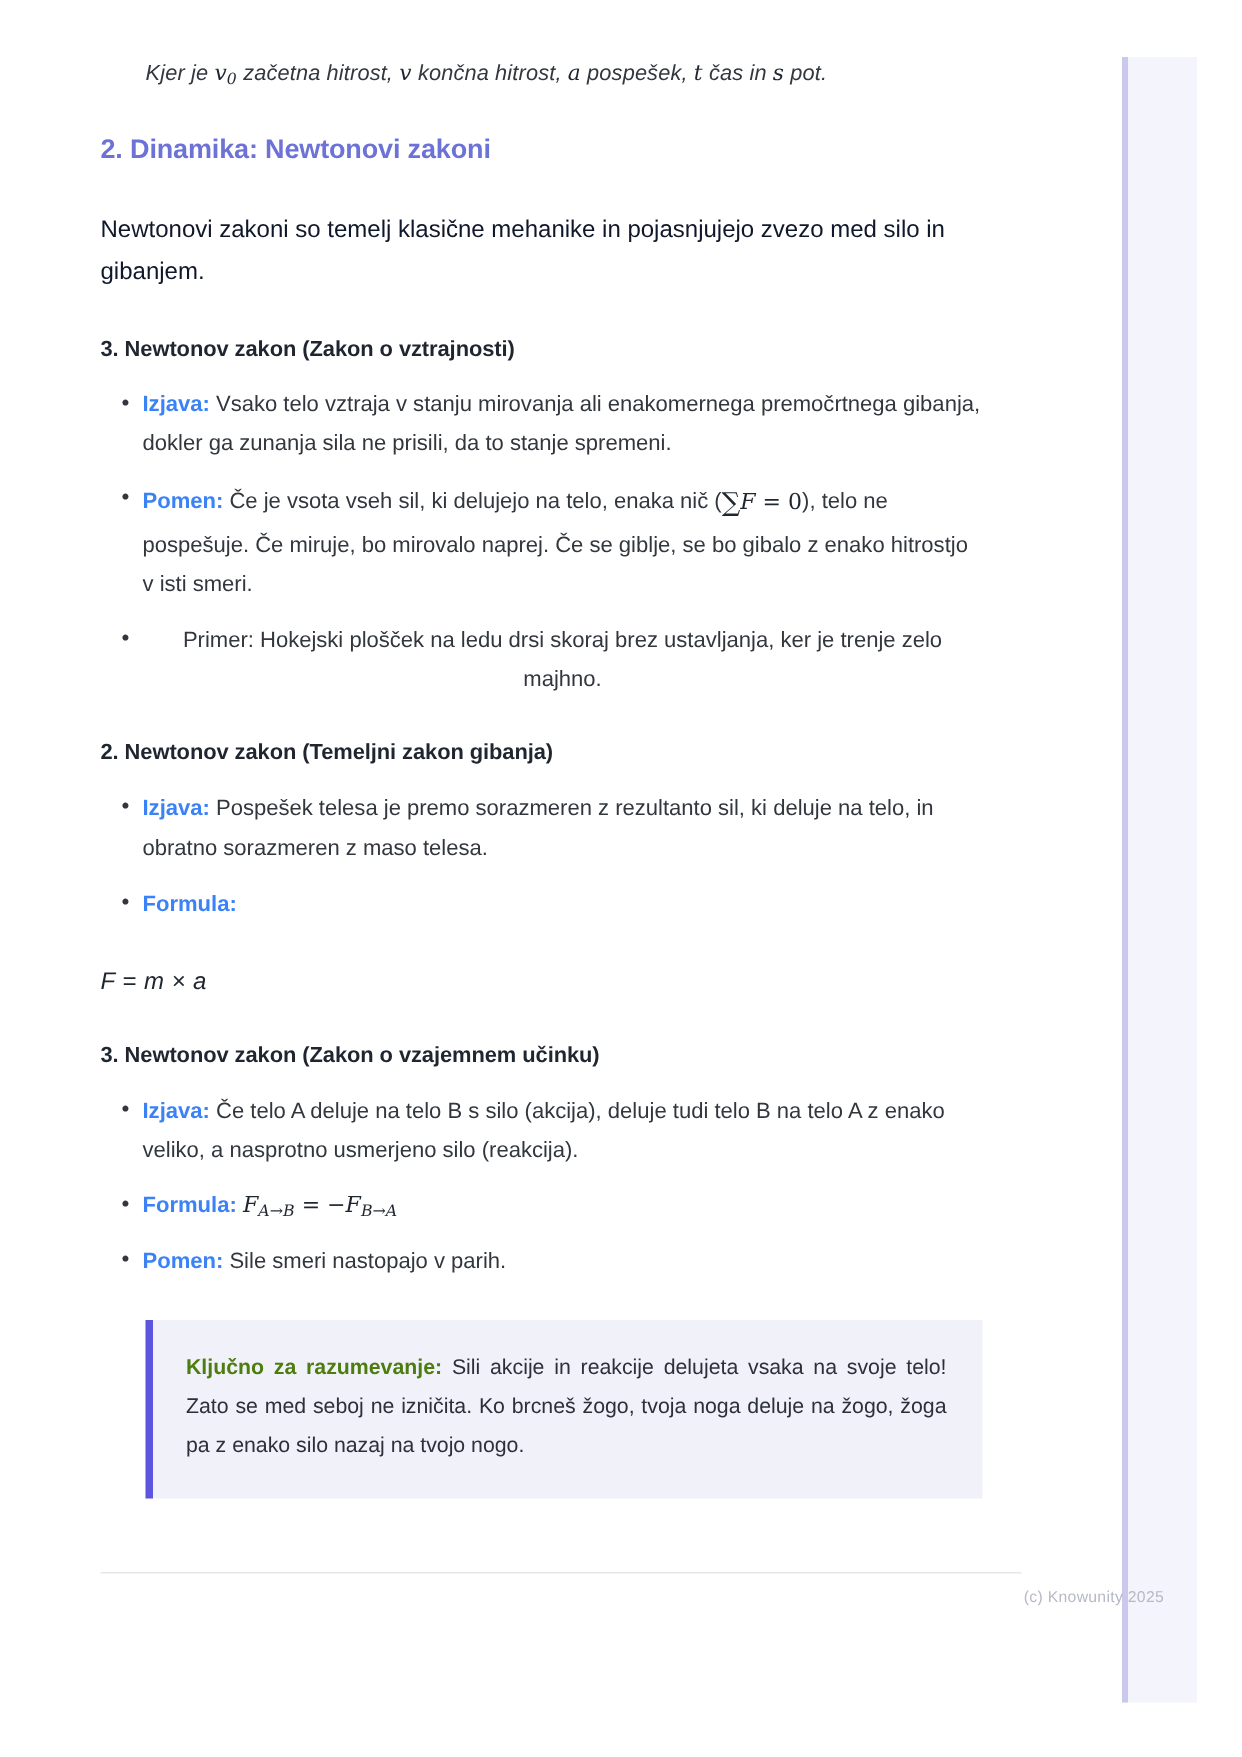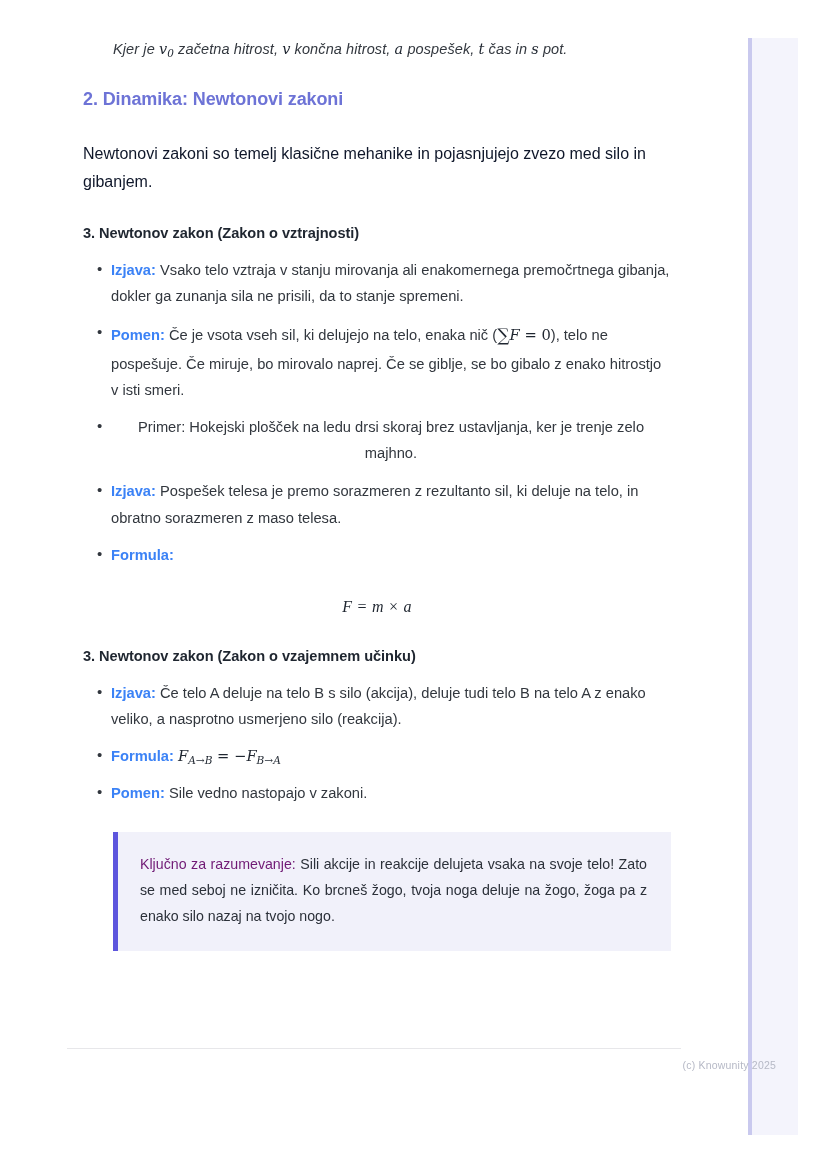--- a/index.html
+++ b/index.html
@@ -31,21 +31,21 @@
     top: 38px;
     left: 748px;
     width: 4px;
     height: 1097px;
     background: #c9c9ee;
   }
 
   .page {
     position: absolute;
     top: 0;
-    left: 16px;
+    left: 0;
     width: 748px;
     height: 1171px;
     box-sizing: border-box;
     padding: 0 93px 0 67px;
   }
 
   
   .lead-note {
     margin: 0;
     padding: 38px 0 0 30px;
@@ -125,22 +125,21 @@
     line-height: 0;
   }
   .sigma {
     font-family: "DejaVu Serif", "Liberation Serif", serif;
     font-style: normal;
     font-size: 1.18em;
     vertical-align: -.08em;
   }
   .block-formula {
     margin: 30px 0 30px 0;
-    text-align: center;
-    font-family: Liberation Serif, serif;
+    font-family: Liberation Sans, sans-serif;
     font-style: italic;
     font-size: 16px;
     color: #1f2630;
     letter-spacing: .3px;
   }
 
   
   .callout {
     margin: 26px 0 0 30px;
     padding: 20px 24px 21px 22px;
@@ -148,21 +147,21 @@
     border-left: 5px solid #5d55dd;
     box-sizing: border-box;
   }
   .callout-text {
     margin: 0;
     font-size: 14.2px;
     line-height: 1.82;
     color: #2b3039;
     text-align: justify;
   }
-  .callout-text .lbl { font-weight: 400; color: #701a75; }
+  .callout-text .lbl { font-weight: 700; color: #4d7c0f; }
 
   
   .footer-wrap {
     position: absolute;
     left: 0;
     top: 1048px;
     width: 828px;
   }
   .footer-rule {
     margin: 0 0 0 67px;
@@ -193,33 +192,34 @@
 
   <p class="para">Newtonovi zakoni so temelj klasične mehanike in pojasnjujejo zvezo med silo in gibanjem.</p>
 
   <h3 class="h3">3. Newtonov zakon (Zakon o vztrajnosti)</h3>
   <ul class="bullets">
     <li><span class="lbl">Izjava:</span><span> Vsako telo vztraja v stanju mirovanja ali enakomernega premočrtnega gibanja, dokler ga zunanja sila ne prisili, da to stanje spremeni.</span></li>
     <li><span class="lbl">Pomen:</span><span> Če je vsota vseh sil, ki delujejo na telo, enaka nič (</span><span class="math"><span class="sigma">∑</span><span>F</span><span class="op"> = </span><span class="num">0</span></span><span>), telo ne pospešuje. Če miruje, bo mirovalo naprej. Če se giblje, se bo gibalo z enako hitrostjo v isti smeri.</span></li>
     <li class="italic-note"><span>Primer: Hokejski plošček na ledu drsi skoraj brez ustavljanja, ker je trenje zelo majhno.</span></li>
   </ul>
 
+  <h3 class="h3">2. Newtonov zakon (Temeljni zakon gibanja)</h3>
   <ul class="bullets">
     <li><span class="lbl">Izjava:</span><span> Pospešek telesa je premo sorazmeren z rezultanto sil, ki deluje na telo, in obratno sorazmeren z maso telesa.</span></li>
     <li><span class="lbl">Formula:</span><span></span></li>
   </ul>
 
   <div class="block-formula"><span>F</span><span class="op"> = </span><span>m</span><span class="op"> × </span><span>a</span></div>
 
 
   <h3 class="h3">3. Newtonov zakon (Zakon o vzajemnem učinku)</h3>
   <ul class="bullets">
     <li><span class="lbl">Izjava:</span><span> Če telo A deluje na telo B s silo (akcija), deluje tudi telo B na telo A z enako veliko, a nasprotno usmerjeno silo (reakcija).</span></li>
     <li><span class="lbl">Formula:</span> <span class="math"><span>F</span><sub>A→B</sub><span class="op"> = </span><span class="op">−</span><span>F</span><sub>B→A</sub></span></li>
-    <li><span class="lbl">Pomen:</span><span> Sile vedno nastopajo v zakoni.</span></li>
+    <li><span class="lbl">Pomen:</span><span> Sile smeri nastopajo v parih.</span></li>
   </ul>
 
   <div class="callout">
     <p class="callout-text"><span class="lbl">Ključno za razumevanje:</span><span> Sili akcije in reakcije delujeta vsaka na svoje telo! Zato se med seboj ne izničita. Ko brcneš žogo, tvoja noga deluje na žogo, žoga pa z enako silo nazaj na tvojo nogo.</span></p>
   </div>
 
 </div>
 
 <div class="footer-wrap">
   <div class="footer-rule"></div>

